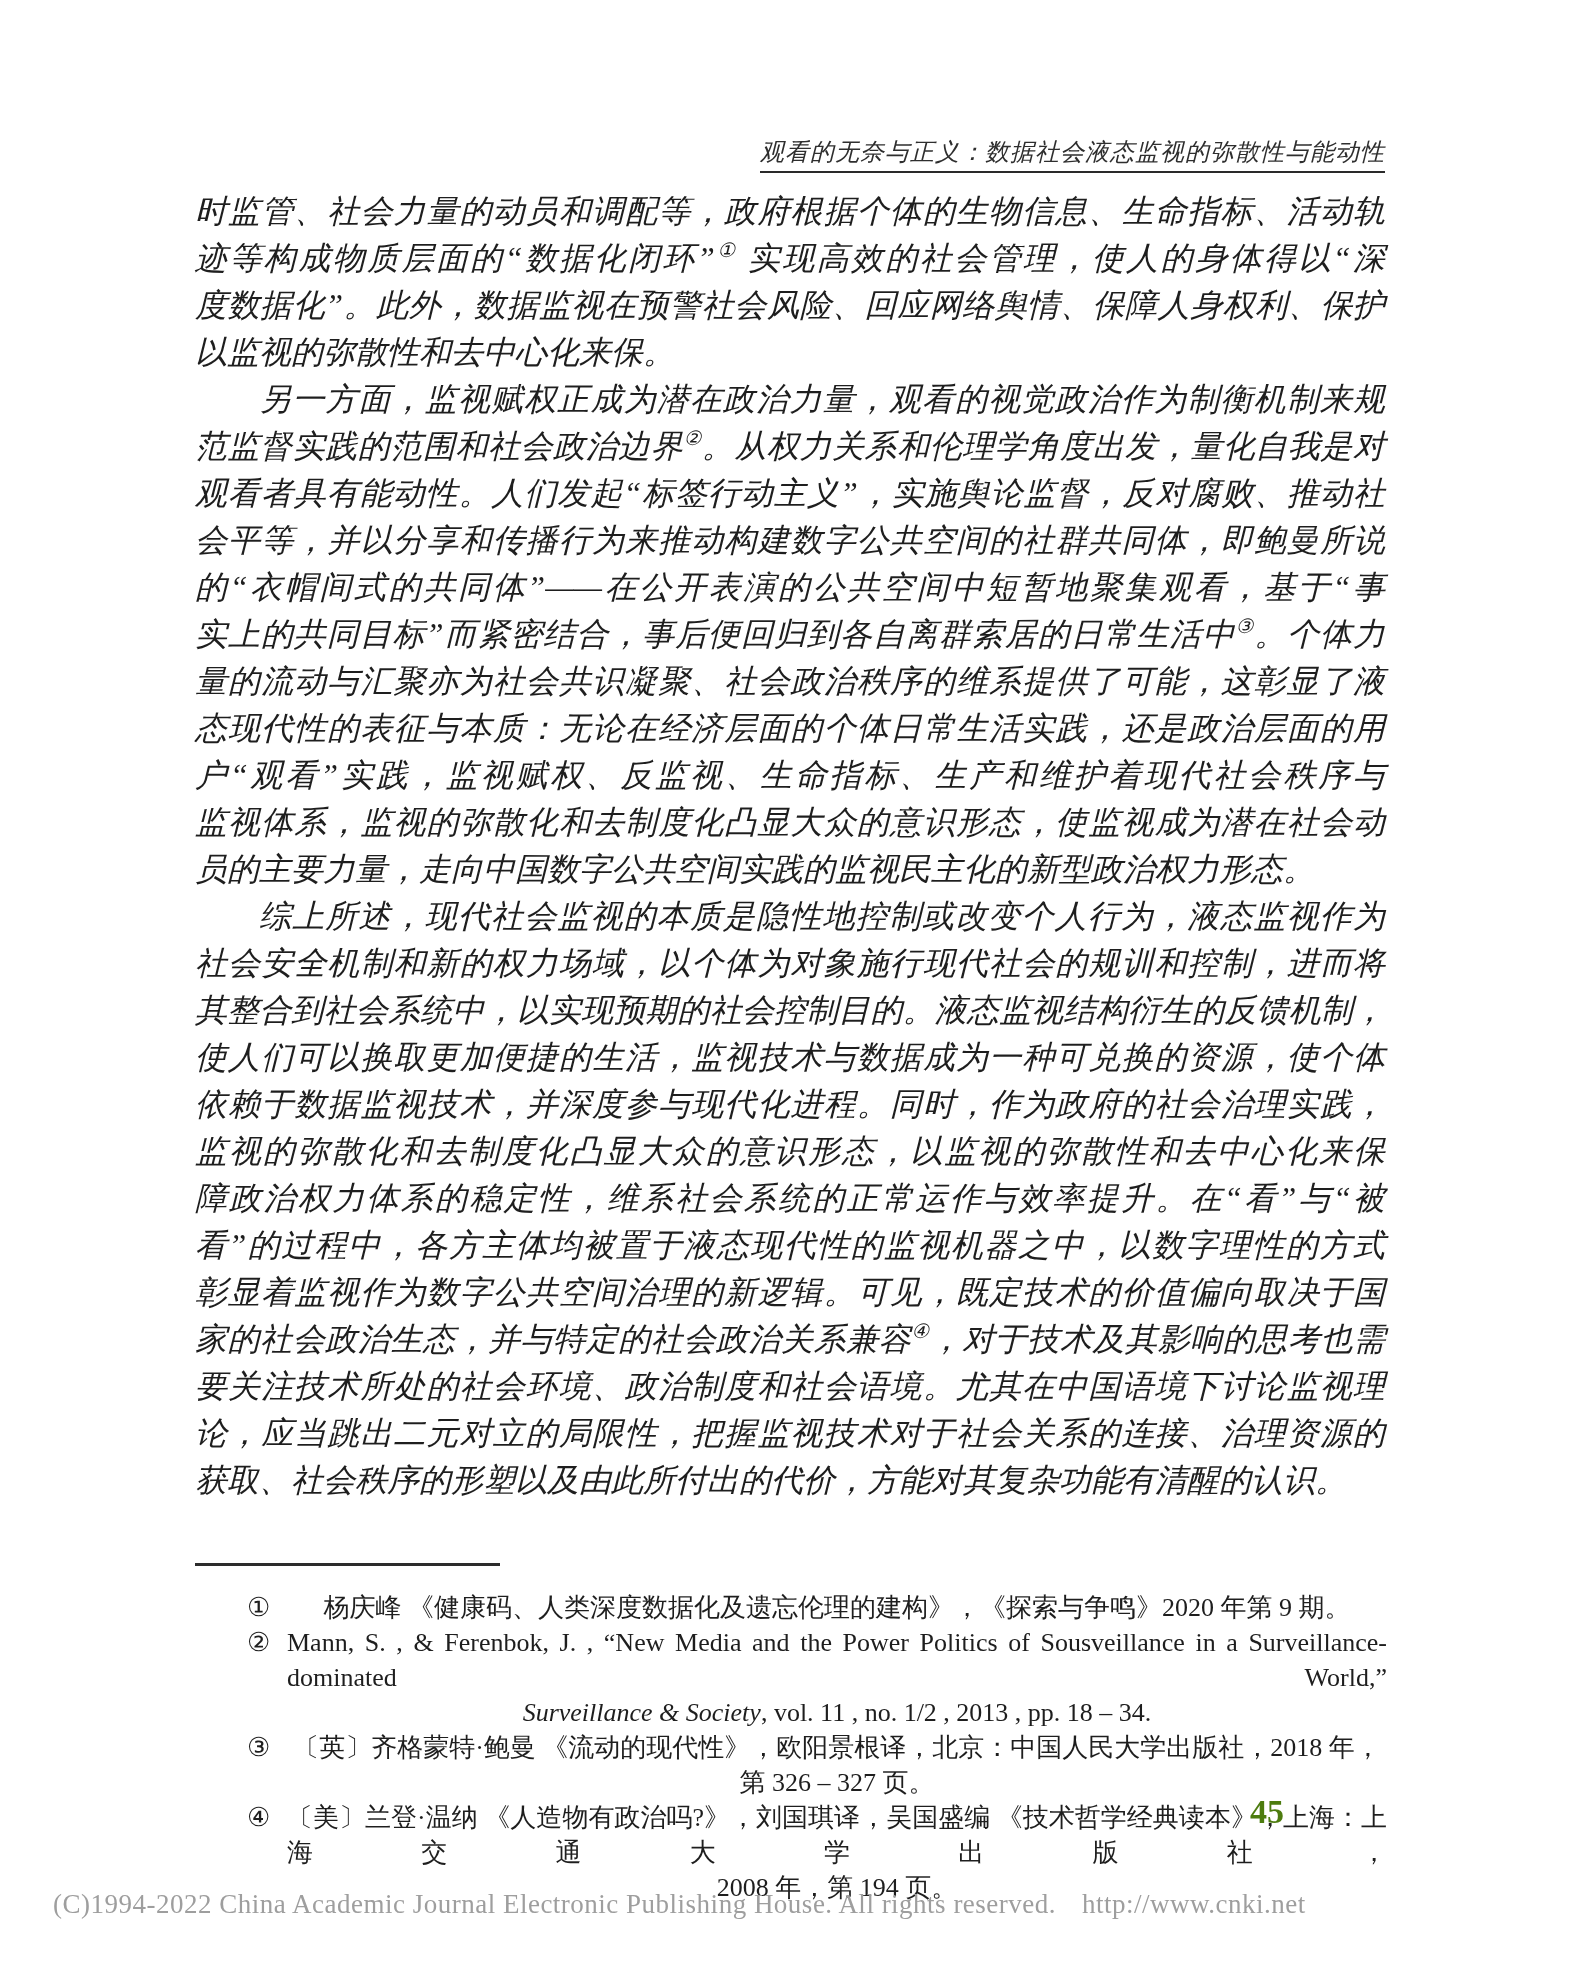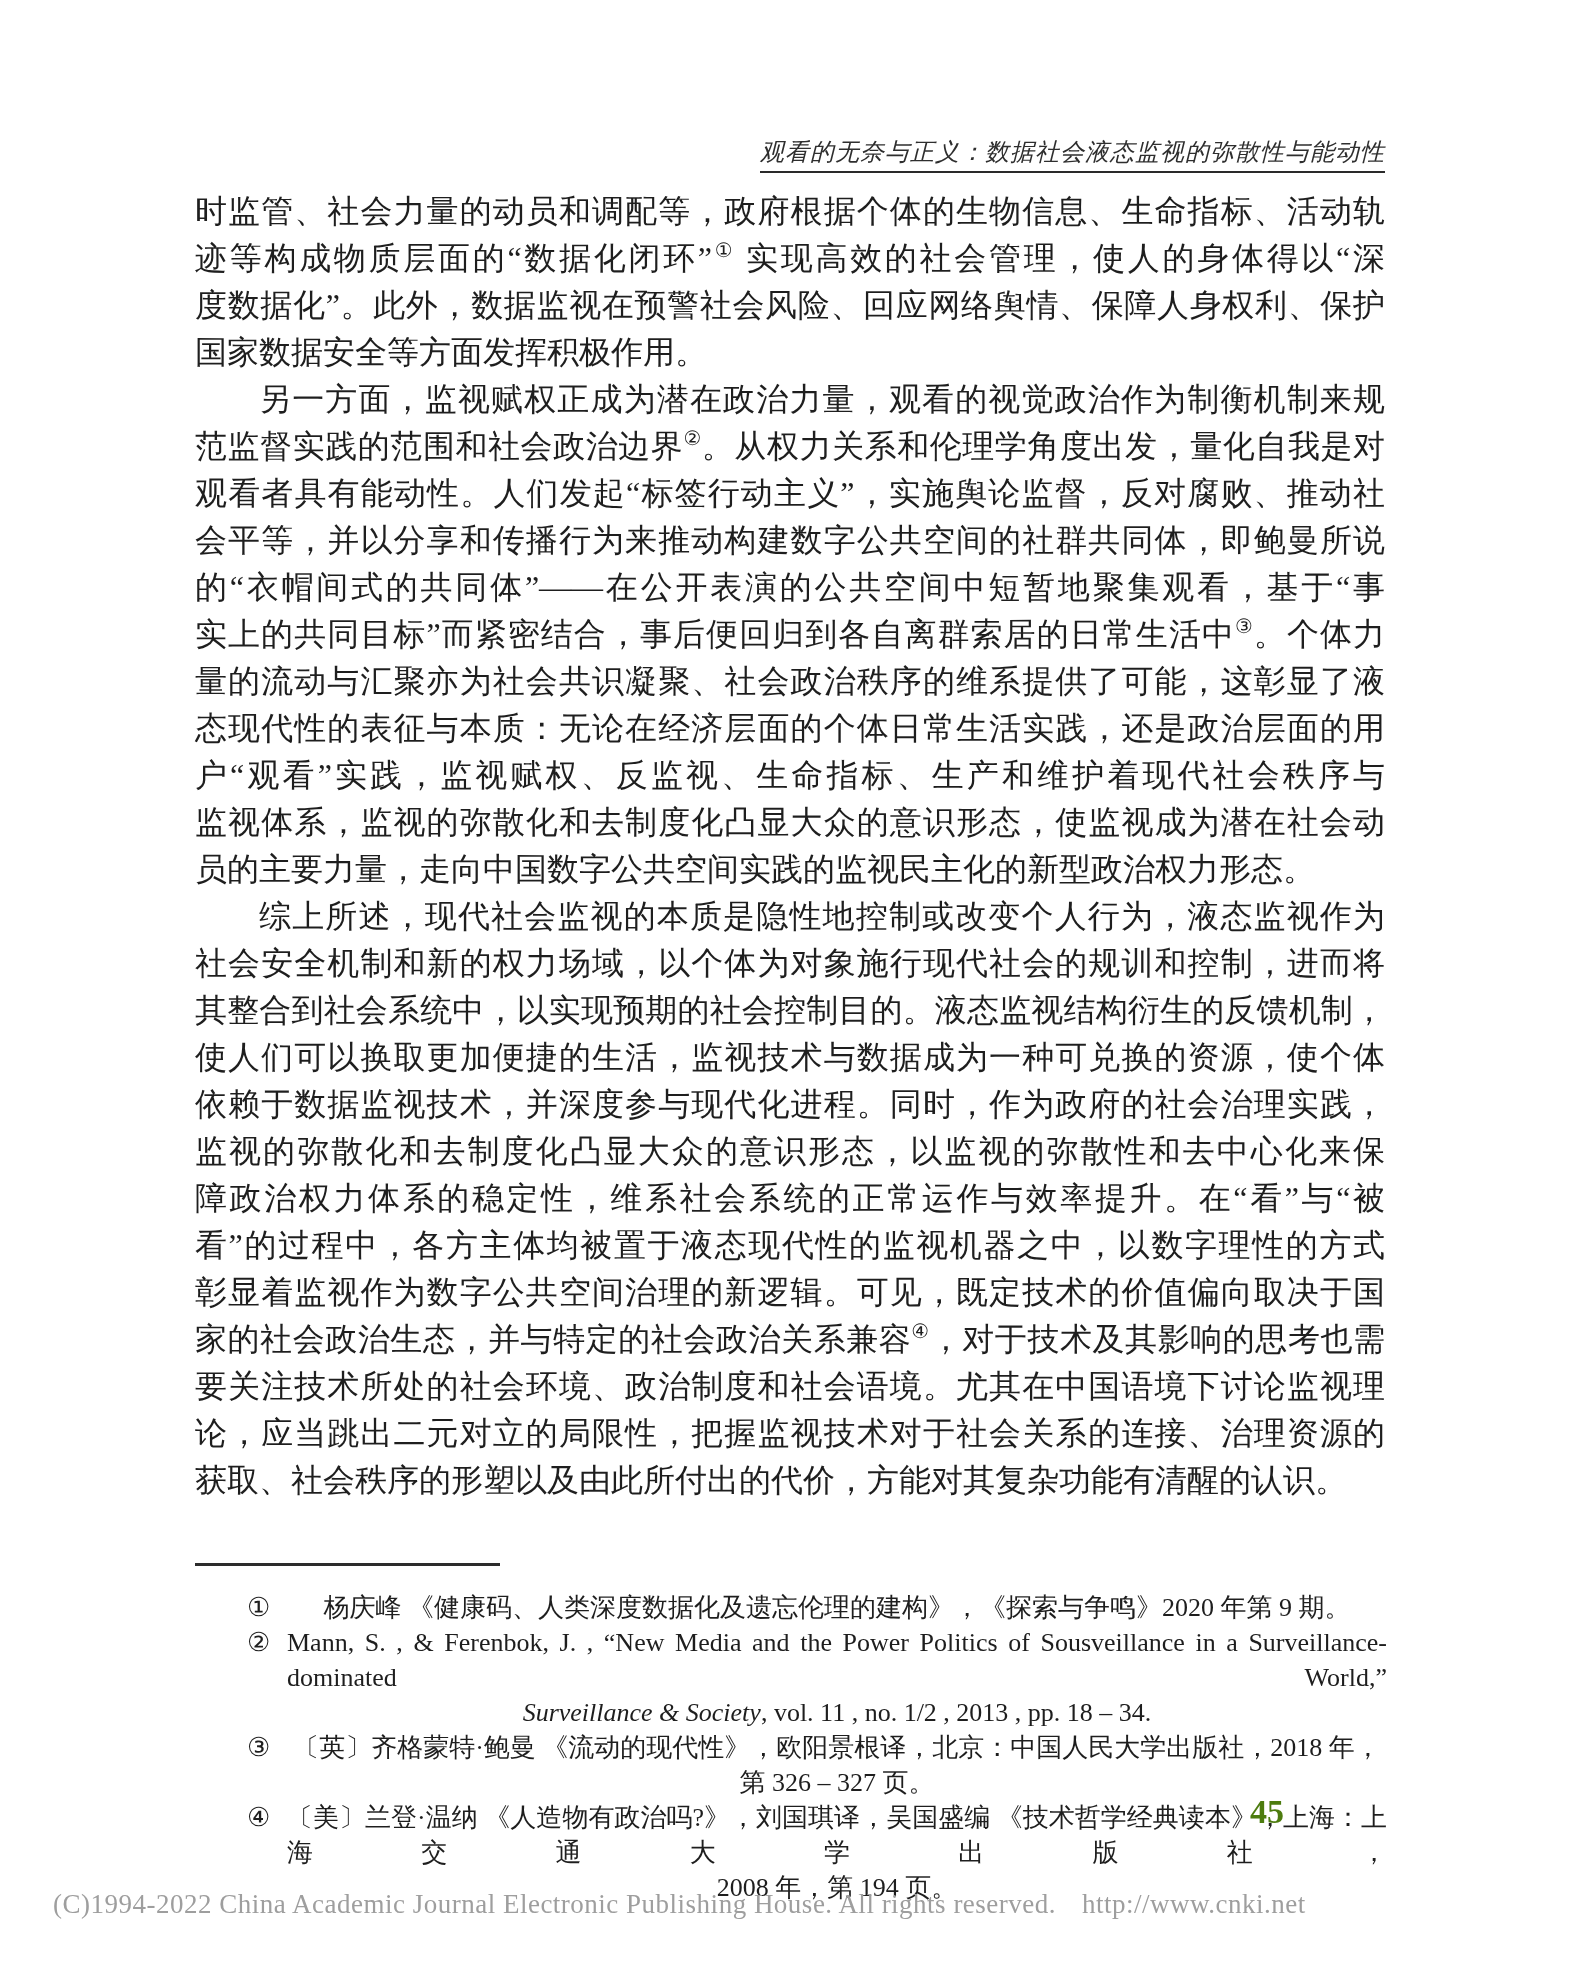--- a/index.html
+++ b/index.html
@@ -5,21 +5,21 @@
   html,body{margin:0;padding:0;}
   body{width:1587px;height:1965px;position:relative;background:#ffffff;overflow:hidden;
        font-family:"Liberation Serif","DejaVu Serif",serif;color:#1f1f1f;}
   .page{position:absolute;left:0;top:0;width:1587px;height:1965px;background:#ffffff;}
 
   .running-header{position:absolute;top:136px;right:202px;}
   .running-header span{display:inline-block;font-style:italic;font-size:24px;letter-spacing:1px;
        color:#2e2e2e;padding-bottom:3px;border-bottom:2px solid #2a2a2a;
        font-family:"Liberation Serif","DejaVu Serif",serif;}
 
-  .body-text{position:absolute;left:195px;top:188px;width:1190px;font-size:32px;color:#1e1e1e;}
+  .body-text{position:absolute;left:195px;top:188px;width:1190px;font-size:32px;color:#1e1e1e;font-style:italic;}
   .bline{height:47px;line-height:47px;text-align:justify;text-align-last:justify;
          text-justify:inter-ideograph;}
   .bline.lastline{text-align-last:left;}
   .bline.indent{text-indent:64px;}
   .fn-ref{font-size:0.62em;vertical-align:super;line-height:0;}
 
   .fn-sep{position:absolute;left:195px;top:1563px;width:305px;height:3px;background:#2c2c2c;}
 
   .footnotes{position:absolute;left:247px;top:1590px;width:1140px;font-size:26px;color:#1e1e1e;}
   .fn-item{display:flex;flex-direction:row;}
@@ -43,21 +43,21 @@
 <div class="page">
 
   <div class="running-header">
     <span>观看的无奈与正义：数据社会液态监视的弥散性与能动性</span>
   </div>
 
   <div class="body-text">
       <div class="bline">时监管、社会力量的动员和调配等，政府根据个体的生物信息、生命指标、活动轨</div>
       <div class="bline">迹等构成物质层面的“数据化闭环”<sup class="fn-ref">①</sup> 实现高效的社会管理，使人的身体得以“深</div>
       <div class="bline">度数据化”。此外，数据监视在预警社会风险、回应网络舆情、保障人身权利、保护</div>
-      <div class="bline lastline">国家数据安全等方面发挥积极作用。</div>
+      <div class="bline lastline">以监视的弥散性和去中心化来保。</div>
       <div class="bline indent">另一方面，监视赋权正成为潜在政治力量，观看的视觉政治作为制衡机制来规</div>
       <div class="bline">范监督实践的范围和社会政治边界<sup class="fn-ref">②</sup>。从权力关系和伦理学角度出发，量化自我是对</div>
       <div class="bline">观看者具有能动性。人们发起“标签行动主义”，实施舆论监督，反对腐败、推动社</div>
       <div class="bline">会平等，并以分享和传播行为来推动构建数字公共空间的社群共同体，即鲍曼所说</div>
       <div class="bline">的“衣帽间式的共同体”——在公开表演的公共空间中短暂地聚集观看，基于“事</div>
       <div class="bline">实上的共同目标”而紧密结合，事后便回归到各自离群索居的日常生活中<sup class="fn-ref">③</sup>。个体力</div>
       <div class="bline">量的流动与汇聚亦为社会共识凝聚、社会政治秩序的维系提供了可能，这彰显了液</div>
       <div class="bline">态现代性的表征与本质：无论在经济层面的个体日常生活实践，还是政治层面的用</div>
       <div class="bline">户“观看”实践，监视赋权、反监视、生命指标、生产和维护着现代社会秩序与</div>
       <div class="bline">监视体系，监视的弥散化和去制度化凸显大众的意识形态，使监视成为潜在社会动</div>

